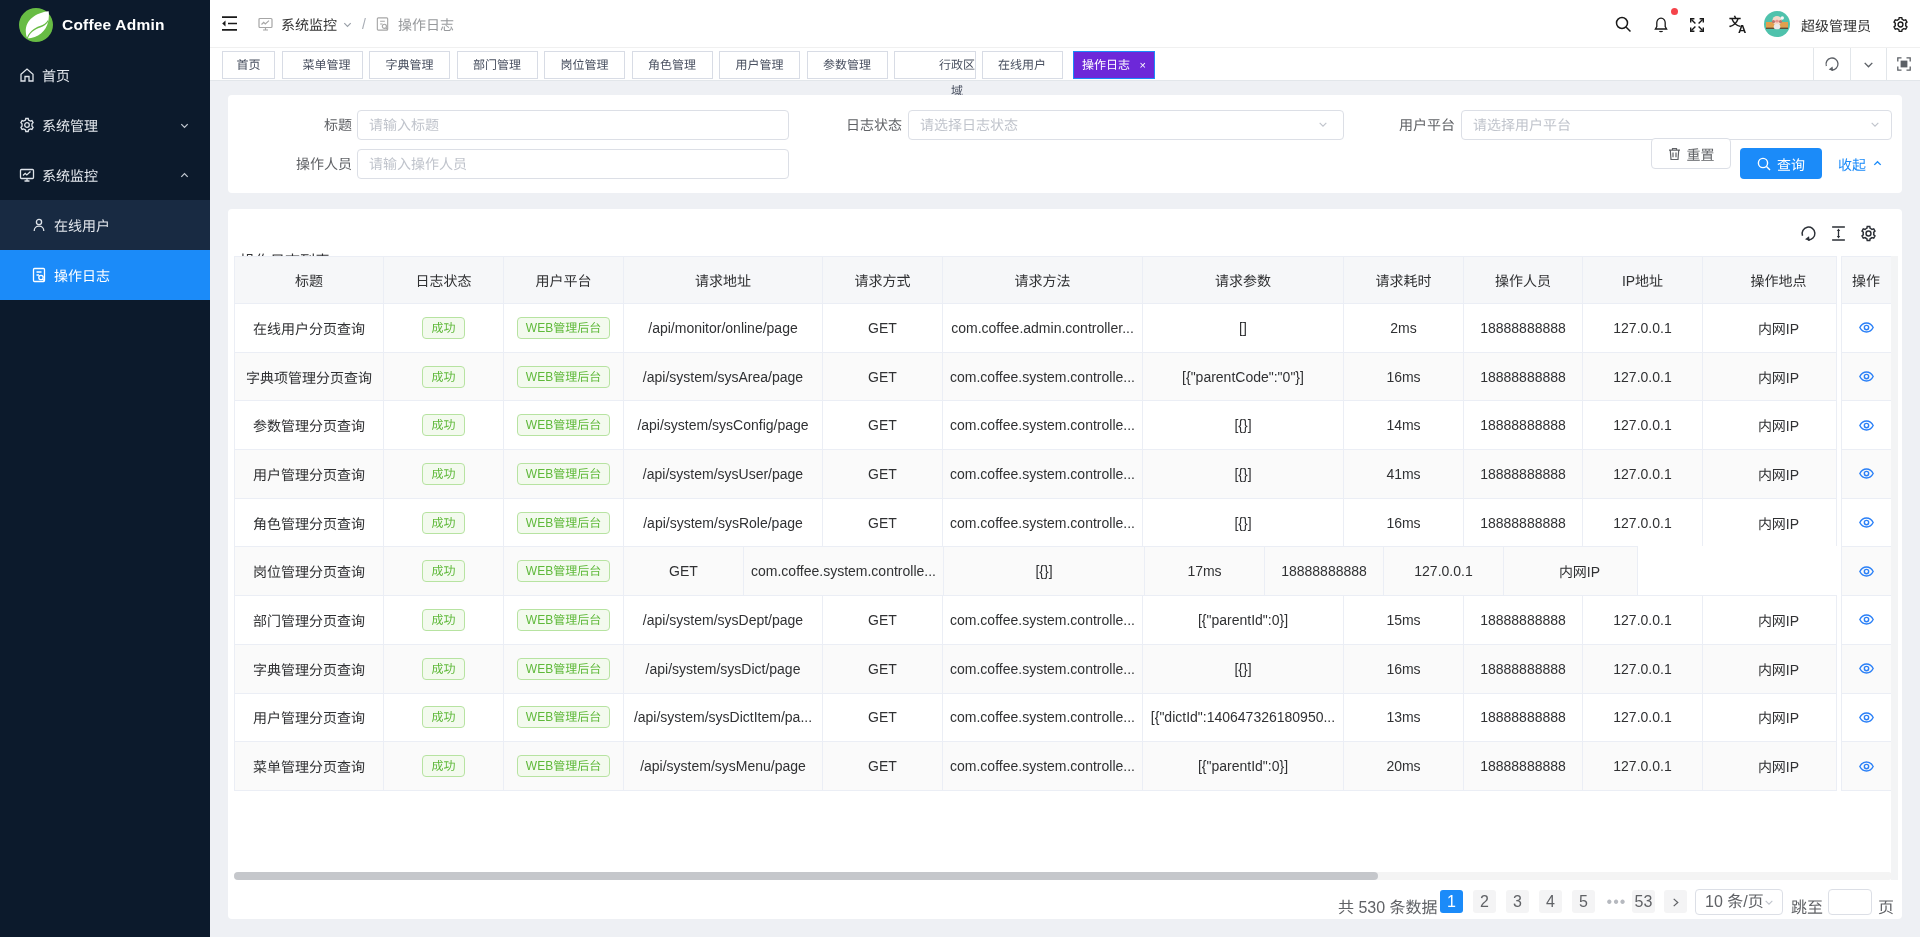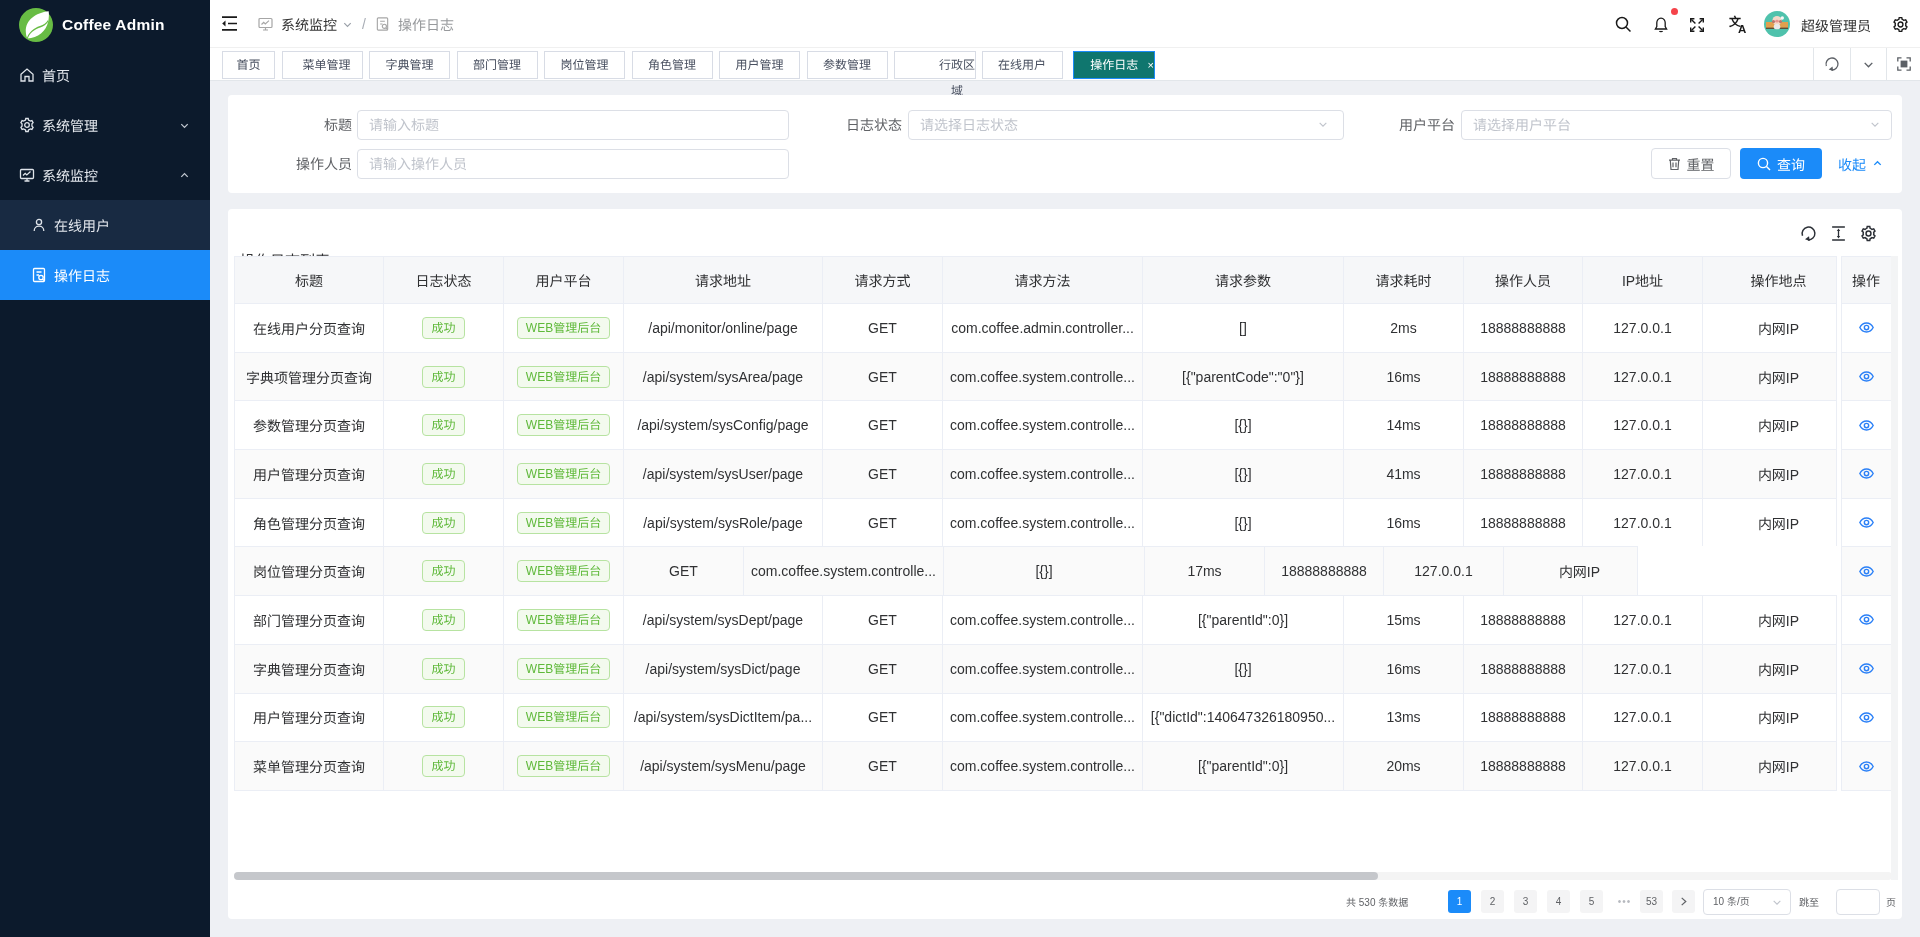--- a/index.html
+++ b/index.html
@@ -23,21 +23,21 @@
   
   #topbar { position:absolute; left:210px; top:0; width:1710px; height:48px; background:#fff; border-bottom:1px solid #f0f0f0; }
   #topbar .left { position:absolute; left:0; top:0; height:47px; display:flex; align-items:center; }
   .tb-ic { display:inline-flex; align-items:center; justify-content:center; }
   #breadcrumb { display:flex; align-items:center; font-size:14px; color:#333; }
   #topbar .right { position:absolute; right:0; top:0; height:47px; display:flex; align-items:center; }
 
   
   #tabsbar { position:absolute; left:210px; top:48px; width:1710px; height:33px; background:#fff; border-bottom:1px solid #e2e6ea; }
   .tab { position:absolute; top:3px; height:28px; line-height:26px; background:#fff; border:1px solid #d8dce5; color:#495060; font-size:12px; text-align:center; }
-  .tab.active { background:#0f766e; border-color:#1b8bf9; color:#fff;text-align:right; }
+  .tab.active { background:#6d28d9; border-color:#1b8bf9; color:#fff; }
 
   
   .card { position:absolute; background:#fff; border-radius:4px; }
   #filterCard { left:228px; top:95px; width:1674px; height:98px; }
   #tableCard  { left:228px; top:209px; width:1674px; height:710px; }
 
   .flabel { position:absolute; height:30px; line-height:30px; text-align:right; color:#606266; font-size:14px; }
   .finput { position:absolute; height:30px; border:1px solid #dcdfe6; border-radius:4px; background:#fff; line-height:28px; padding-left:11px; color:#c0c4cc; font-size:14px; }
   .fchev { position:absolute; width:10px; height:10px; }
 
@@ -57,21 +57,21 @@
 
   
   #opcol { position:absolute; left:1613px; top:47px; width:57px; border-bottom:1px solid #ebeef5; }
   #opcol .tcell { border-left:1px solid #ebeef5; padding-right:7px; }
 
   
   #hsb-track { position:absolute; left:6px; top:663px; width:1658px; height:8px; background:#f4f4f4; border-radius:4px; }
   #hsb-thumb { position:absolute; left:0; top:0; width:1144px; height:8px; background:#c5c7cb; border-radius:4px; }
 
   
-  #pager { position:absolute; right:0; top:680px; height:24px; font-size:10px; color:#606266; }
+  #pager { position:absolute; right:8px; top:680px; height:24px; font-size:16px; color:#606266; }
   .pg { position:absolute; top:1px; width:23px; height:23px; line-height:23px; text-align:center; background:#f4f4f5; border-radius:3px; color:#606266; }
   .pg.on { background:#1b8bf9; color:#fff; }
 </style>
 </head>
 <body>
 
 <div id="sidebar">
   <div class="logo-row">
     <svg width="34" height="34" viewBox="0 0 34 34">
       <circle cx="17" cy="17" r="17" fill="#68bc44"></circle>
@@ -251,21 +251,21 @@
     </svg>
   <div class="flabel" style="left:1137px; top:15px; width:90px;">用户平台</div>
   <div class="finput" style="left:1233px; top:15px; width:431px;">请选择用户平台</div>
   <svg class="fchev" style="left:1642px; top:25px;" viewBox="0 0 12 12" fill="none" stroke="#bfc3cb" stroke-width="1.3">
       <path d="M2 3.5 6 7.5 10 3.5"></path>
     </svg>
 
   <div class="flabel" style="left:34px; top:54px; width:90px;">操作人员</div>
   <div class="finput" style="left:129px; top:54px; width:432px;">请输入操作人员</div>
 
-  <div class="btn btn-plain" style="left:1423px; top:53px; width:80px;">
+  <div class="btn btn-plain" style="left:1423px; top:43px; width:80px;">
     <svg width="13" height="14" viewBox="0 0 13 14" fill="none" stroke="#606266" stroke-width="1.2" style="margin-right:6px;">
         <path d="M1 3.2 H12 M4.5 3.2 V1.5 H8.5 V3.2 M2.3 3.2 L3 12.5 H10 L10.7 3.2"></path>
         <path d="M5 5.5 V10.3 M8 5.5 V10.3"></path>
       </svg>
     <span>重置</span>
   </div>
   <div class="btn btn-blue" style="left:1512px; top:53px; width:82px;">
     <svg width="14" height="14" viewBox="0 0 14 14" fill="none" stroke="#fff" stroke-width="1.4" style="margin-right:6px;">
         <circle cx="6" cy="6" r="4.6"></circle>
         <path d="M9.5 9.5 13 13"></path>

